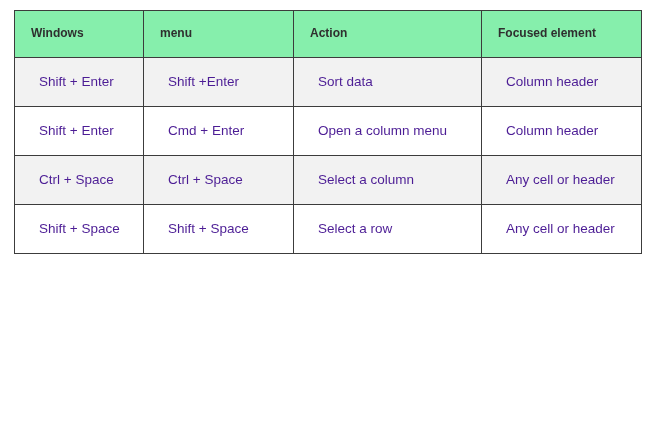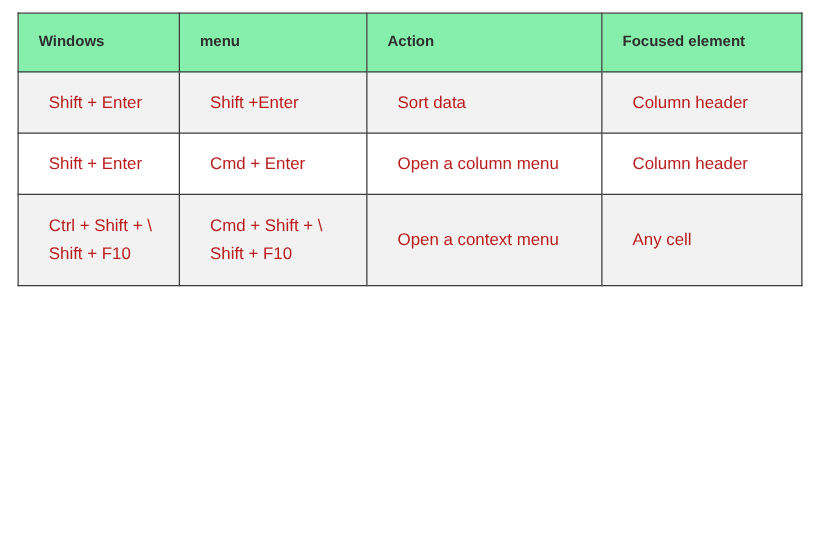--- a/index.html
+++ b/index.html
@@ -41,21 +41,21 @@
   }
   table.shortcuts-table thead th {
     height: 46px;
     background: #86efac;
     color: #2f2f2f;
     font-weight: bold;
     font-size: 12px;
   }
   table.shortcuts-table tbody td {
     height: 48px;
-    color: #b91c1c;
+    color: #4c1d95;
     font-weight: normal;
     padding-left: 24px;
   }
   table.shortcuts-table tbody tr.row-alt td {
     background: #f2f2f2;
   }
   table.shortcuts-table tbody tr.row-plain td {
     background: #ffffff;
   }
   table.shortcuts-table tbody tr.row-tall td {
@@ -88,27 +88,27 @@
         <td>Shift +Enter</td>
         <td>Sort data</td>
         <td>Column header</td>
       </tr>
       <tr class="row-plain">
         <td>Shift + Enter</td>
         <td>Cmd + Enter</td>
         <td>Open a column menu</td>
         <td>Column header</td>
       </tr>
-      <tr class="row-alt row-tall">
-        <td>
-          <span class="cell-line">Ctrl + Shift + \</span>
-          <span class="cell-line">Shift + F10</span>
-        </td>
-        <td>
-          <span class="cell-line">Cmd + Shift + \</span>
-          <span class="cell-line">Shift + F10</span>
-        </td>
-        <td>Open a context menu</td>
-        <td>Any cell</td>
+      <tr class="row-alt">
+        <td>Ctrl + Space</td>
+        <td>Ctrl + Space</td>
+        <td>Select a column</td>
+        <td>Any cell or header</td>
+      </tr>
+      <tr class="row-plain">
+        <td>Shift + Space</td>
+        <td>Shift + Space</td>
+        <td>Select a row</td>
+        <td>Any cell or header</td>
       </tr>
     </tbody>
   </table>
 </div>
 
 </body></html>

